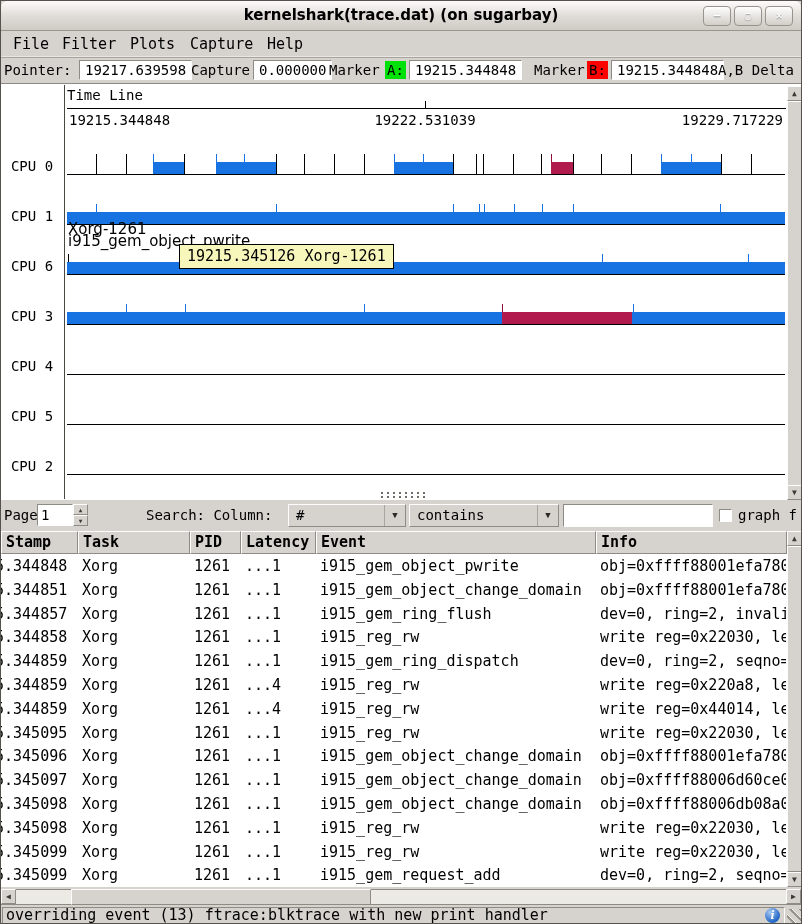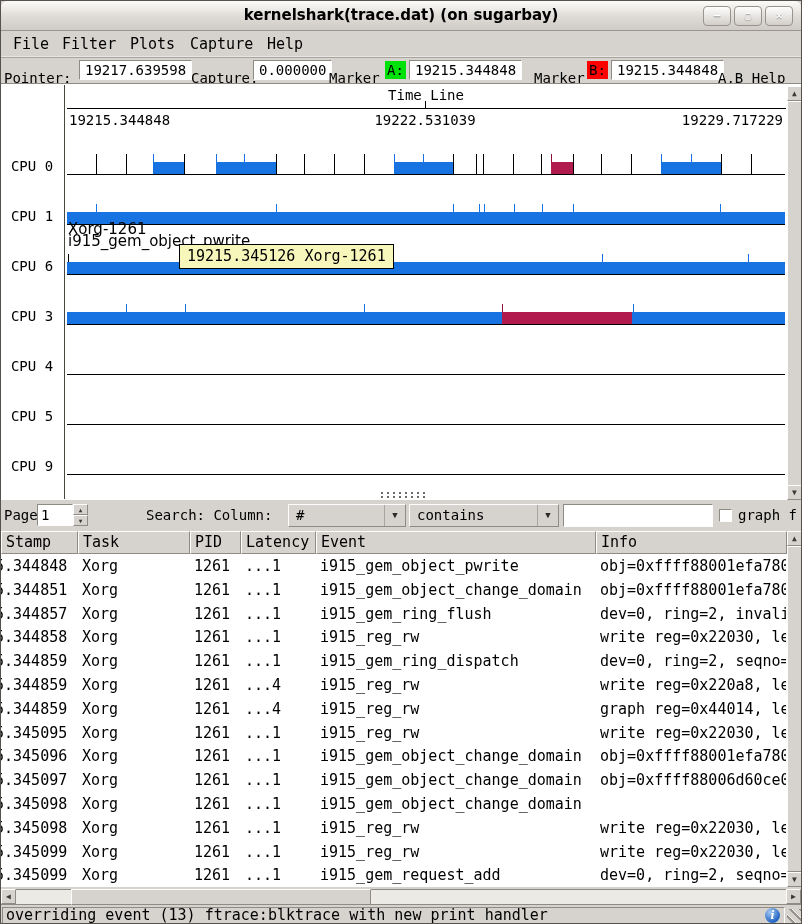--- a/index.html
+++ b/index.html
@@ -34,31 +34,31 @@
     color:#fff; font-size:11px; line-height:18px; text-align:center;
     font-weight:bold; text-shadow:0 1px 1px #8a8a8a; cursor:default;
   }
 
   
   #menubar { left:0; top:30px; width:800px; height:26px; border-bottom:1px solid #e9e7e3; }
   .menu-item { position:absolute; top:0; height:26px; line-height:26px; font-size:15px; padding:0 2px; }
 
   
   #markerbar { left:0; top:56px; width:800px; height:26px; border-top:1px solid #a8a49d; overflow:hidden; }
-  .mb-label { position:absolute; top:8px; line-height:25px; white-space:nowrap;text-align:right; }
+  .mb-label { position:absolute; top:0; line-height:25px; white-space:nowrap;text-align:right; }
   .mb-box {
     position:absolute; top:2px; height:20px; line-height:18px; background:#fff;
     border:1px solid; border-color:#8e8b85 #fdfdfd #fdfdfd #8e8b85; padding:0 5px; white-space:nowrap;
   }
   .mb-badge { position:absolute; top:3px; height:18px; line-height:18px; padding:0 2px; }
 
   
   #graph { left:0; top:82px; width:800px; height:417px; background:#fff; border-top:1px solid #8e8b85; }
   .vdivider { left:63px; top:1px; width:1px; height:414px; background:#4a4741; }
-  .timeline-title { left:66px; top:3px; width:718px; text-align:center; }
+  .timeline-title { left:66px; top:3px; width:718px; }
   .axis-line { left:66px; top:24px; width:719px; height:1px; background:#000; }
   .axis-ctick { left:424px; top:17px; width:1px; height:7px; background:#000; }
   .tl-left  { left:68px;  top:28px; }
   .tl-center{ left:324px; top:28px; width:200px; text-align:center; }
   .tl-right { left:580px; top:28px; width:202px; text-align:right; }
   .cpu-label { position:absolute; left:4px; width:54px; text-align:center; }
   .baseline  { position:absolute; left:66px; width:718px; height:1px; background:#000; }
   .tick { position:absolute; width:1px; height:20px; }
   .bar  { position:absolute; height:12px; }
   .c-blue { background:#1673e1; }
@@ -111,21 +111,21 @@
     position:absolute; left:562px; top:4px; width:150px; height:23px;
     border:1px solid; border-color:#8e8b85 #fdfdfd #fdfdfd #8e8b85; background:#fff;
     font-family:"DejaVu Sans Mono", monospace; font-size:14px; padding:0 3px;
   }
   .checkbox {
     position:absolute; left:718px; top:9px; width:13px; height:13px; background:#fff;
     border:1px solid; border-color:#8e8b85 #fdfdfd #fdfdfd #8e8b85;
   }
 
   
-  #listheader { left:0; top:530px; width:786px; height:23px; }
+  #listheader { left:0; top:530px; width:786px; height:23px;font-weight:bold; }
   .hdr-cell {
     position:absolute; top:0; height:23px; background:#d6d3ce;
     border:1px solid; border-color:#fdfdfd #8e8b85 #8e8b85 #fdfdfd;
     font-size:15px; line-height:21px; padding-left:4px; overflow:hidden; white-space:nowrap; cursor:default;
   }
   #listbody { left:0; top:553px; width:786px; height:333px; background:#fff; overflow:hidden; }
   .row { display:flex; height:23.8px; line-height:24px; font-size:15px; background:#fff; }
   .cell { overflow:hidden; white-space:nowrap; padding-left:4px; flex:none; }
   .c0 { width:77px; padding-left:0; text-indent:-6px; }
   .c1 { width:112px; }
@@ -176,21 +176,21 @@
   <div class="mb-label" style="left:3px">Pointer:</div>
   <div class="mb-box" style="left:78px">19217.639598</div>
   <div class="mb-label" style="left:190px">Capture:</div>
   <div class="mb-box" style="left:252px">0.000000</div>
   <div class="mb-label" style="left:328px">Marker</div>
   <div class="mb-badge" style="left:384px; background:#00e109">A:</div>
   <div class="mb-box" style="left:408px">19215.344848</div>
   <div class="mb-label" style="left:533px">Marker</div>
   <div class="mb-badge" style="left:586px; background:#ff0000">B:</div>
   <div class="mb-box" style="left:610px">19215.344848</div>
-  <div class="mb-label" style="left:717px">A,B Help</div>
+  <div class="mb-label" style="left:717px">A,B Delta</div>
 </div>
 
 <div id="graph" class="abs">
   <div class="abs vdivider"></div>
   <div class="abs timeline-title">Time Line</div>
   <div class="abs axis-line"></div>
   <div class="abs axis-ctick"></div>
   <div class="abs tl-left">19215.344848</div>
   <div class="abs tl-center">19222.531039</div>
   <div class="abs tl-right">19229.717229</div>
@@ -253,21 +253,21 @@
       <div class="tick c-blue" style="left: 363px; top: 220px;"></div>
       <div class="tick c-blue" style="left: 632px; top: 220px;"></div>
       <div class="tick c-dred" style="left: 501px; top: 220px;"></div>
       <div class="bar c-blue" style="left: 66px; width: 435px; top: 228px;"></div>
       <div class="bar c-red" style="left: 501px; width: 130px; top: 228px;"></div>
       <div class="bar c-blue" style="left: 631px; width: 153px; top: 228px;"></div>
       <div class="cpu-label" style="top: 274px;">CPU 4</div>
       <div class="baseline" style="top: 290px;"></div>
       <div class="cpu-label" style="top: 324px;">CPU 5</div>
       <div class="baseline" style="top: 340px;"></div>
-      <div class="cpu-label" style="top: 374px;">CPU 9</div>
+      <div class="cpu-label" style="top: 374px;">CPU 2</div>
       <div class="baseline" style="top: 390px;"></div>
     </div>
 
   <div class="hover-label" style="left:67px; top:136px;">Xorg-1261</div>
   <div class="hover-label" style="left:67px; top:148px;">i915_gem_object_pwrite</div>
   <div class="tooltip" style="left:178px; top:160px;">19215.345126 Xorg-1261</div>
 
   <div class="sb-track" style="left:786px; top:2px; width:15px; height:414px;">
     <div class="sb-btn" style="left:-1px; top:-1px;">▲</div>
     <div class="sb-thumb" style="left:-1px; top:14px; width:15px; height:385px;"></div>
@@ -352,21 +352,21 @@
       <div class="cell c3">...4</div>
       <div class="cell c4">i915_reg_rw</div>
       <div class="cell c5">write reg=0x220a8, le</div>
     </div>
     <div class="row">
       <div class="cell c0">5.344859</div>
       <div class="cell c1">Xorg</div>
       <div class="cell c2">1261</div>
       <div class="cell c3">...4</div>
       <div class="cell c4">i915_reg_rw</div>
-      <div class="cell c5">graph reg=0x44014, le</div>
+      <div class="cell c5">write reg=0x44014, le</div>
     </div>
     <div class="row">
       <div class="cell c0">5.345095</div>
       <div class="cell c1">Xorg</div>
       <div class="cell c2">1261</div>
       <div class="cell c3">...1</div>
       <div class="cell c4">i915_reg_rw</div>
       <div class="cell c5">write reg=0x22030, le</div>
     </div>
     <div class="row">
@@ -384,20 +384,21 @@
       <div class="cell c3">...1</div>
       <div class="cell c4">i915_gem_object_change_domain</div>
       <div class="cell c5">obj=0xffff88006d60ce0</div>
     </div>
     <div class="row">
       <div class="cell c0">5.345098</div>
       <div class="cell c1">Xorg</div>
       <div class="cell c2">1261</div>
       <div class="cell c3">...1</div>
       <div class="cell c4">i915_gem_object_change_domain</div>
+      <div class="cell c5">obj=0xffff88006db08a0</div>
     </div>
     <div class="row">
       <div class="cell c0">5.345098</div>
       <div class="cell c1">Xorg</div>
       <div class="cell c2">1261</div>
       <div class="cell c3">...1</div>
       <div class="cell c4">i915_reg_rw</div>
       <div class="cell c5">write reg=0x22030, le</div>
     </div>
     <div class="row">

